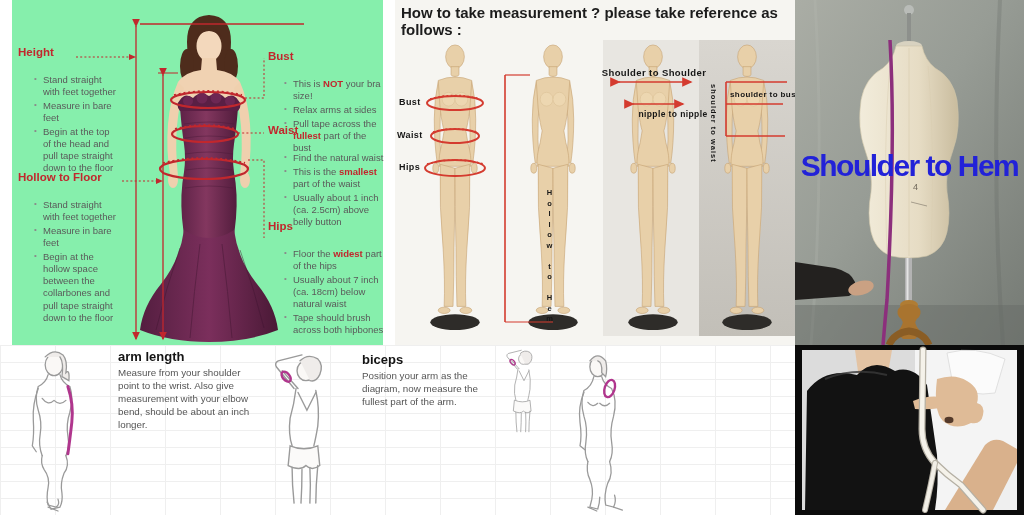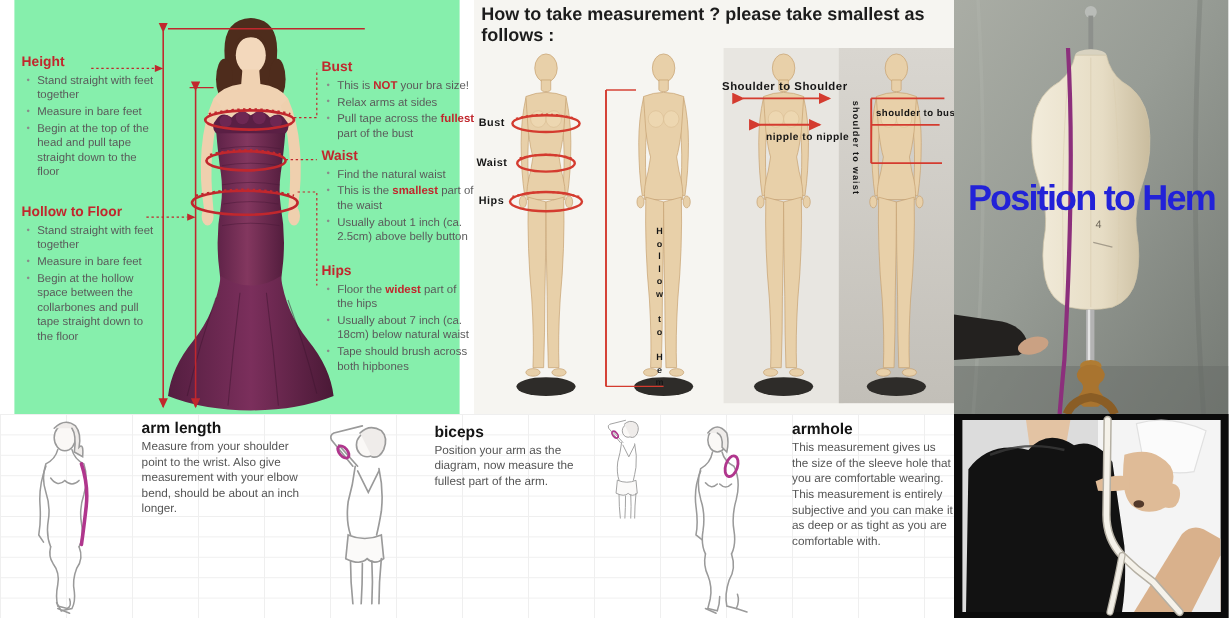--- a/index.html
+++ b/index.html
@@ -1,21 +1,21 @@
 <!DOCTYPE html>
 <html><head>
 <meta charset="utf-8">
 <style>
   html,body{margin:0;padding:0;background:#fff;}
   .canvas{position:relative;width:1024px;height:515px;background:#fff;overflow:hidden;
           font-family:"Liberation Sans",sans-serif;-webkit-font-smoothing:antialiased;}
   .abs{position:absolute;}
   
   .sec-title{margin:0 0 4px 0;font-size:11.5px;font-weight:bold;color:#c1272d;}
-  .bullets{list-style:none;margin:4px;padding:0;font-size:9.5px;line-height:1.27;color:#5a5a5a;}
+  .bullets{list-style:none;margin:16px;padding:0;font-size:9.5px;line-height:1.27;color:#5a5a5a;}
   .bullets li{position:relative;padding-left:9px;margin-bottom:2px;}
   .bullets li::before{content:"•";position:absolute;left:0;top:0;color:#8a8a8a;font-size:8px;}
   .em{color:#c1272d;font-weight:bold;}
   
   .middle{left:395px;top:0;width:400px;height:345px;background:#f6f5f1;}
   .mid-header{left:6px;top:4px;width:390px;font-size:15px;font-weight:600;color:#1c1c1c;}
   .cell{top:40px;height:296px;width:100px;}
   .mid-label{font-weight:bold;font-size:9px;color:#161616;letter-spacing:.4px;white-space:nowrap;}
   .vt-upright{writing-mode:vertical-rl;text-orientation:upright;letter-spacing:1.5px;font-size:7.5px;}
   .vt-side{writing-mode:vertical-rl;font-size:7.5px;letter-spacing:1px;}
@@ -195,21 +195,21 @@
         <ellipse cx="192" cy="169" rx="44" ry="10" stroke-width="2.2"></ellipse>
         <path d="M151,163 Q192,153 233,163" stroke-width="1.8" stroke-dasharray="2,2.8"></path>
         <path d="M233,98 L252,98 L252,58" stroke-width="1" stroke-dasharray="2,2.2"></path>
         <line x1="226" y1="133" x2="252" y2="133" stroke-width="1" stroke-dasharray="2,2.2"></line>
         <path d="M236,160 L252,160 L252,238" stroke-width="1" stroke-dasharray="2,2.2"></path>
       </g>
     </svg>
   </div>
 
   <div class="abs middle">
-    <div class="abs mid-header">How to take measurement ?  please take smallest as follows :</div>
+    <div class="abs mid-header">How to take measurement ?  please take reference as follows :</div>
 
     <div class="abs cell" style="left:10px;background:transparent;">
       <svg width="100" height="296" viewBox="0 0 90 300">
           <use href="#manny"></use>
         </svg>
     </div>
     <div class="abs cell" style="left:108px;background:transparent;">
       <svg width="100" height="296" viewBox="0 0 90 300">
           <use href="#manny"></use>
         </svg>
@@ -275,21 +275,21 @@
       <rect x="110" y="258" width="7" height="50" fill="#b3b3b3"></rect>
         <rect x="111.5" y="258" width="2" height="50" fill="#e4e4e4"></rect>
       <ellipse cx="114" cy="305" rx="9" ry="5" fill="#b07c33"></ellipse>
       <path d="M106,306 Q100,311 104,317 Q110,321 106,327 Q100,333 108,339 L120,339 Q128,333 122,327 Q118,321 124,317 Q128,311 122,306 Q114,302 106,306 Z" fill="#a9742f"></path>
       <path d="M94,345 Q99,333 114,331 Q129,333 134,345" stroke="#8a5d25" stroke-width="7" fill="none"></path>
       <path d="M0,262 L40,268 Q56,272 60,282 Q62,292 54,296 L0,300 Z" fill="#23211f"></path>
       <ellipse cx="66" cy="288" rx="13" ry="7" fill="#caa183" transform="rotate(-15 66 288)"></ellipse>
       <path d="M95,40 C99,110 97,210 92,300 C90,320 89,334 88,345" stroke="#8c2f7c" stroke-width="3.5" fill="none"></path>
       <line x1="116" y1="202" x2="132" y2="206" stroke="#8a8274" stroke-width="1" opacity="0.7"></line>
     </svg>
-    <div class="abs caption-blue">Position to Hem</div>
+    <div class="abs caption-blue">Shoulder to Hem</div>
     <div class="abs form-size">4</div>
   </div>
 
   <div class="abs bottom-row">
 
     <svg class="abs" style="left:2px;top:2px;" width="112" height="166" viewBox="0 0 112 168">
       <g fill="none" stroke="#9a9a9a" stroke-width="1.3" stroke-linecap="round">
         <ellipse cx="52" cy="18" rx="9" ry="11" fill="#faf8f6"></ellipse>
         <path d="M43,10 Q52,1 61,8 Q66,14 64,26 Q68,22 67,34 L60,30 Q62,16 58,10" fill="#efecea"></path>
         <path d="M46,28 Q44,36 36,40 Q32,52 36,64 Q40,76 38,88 Q36,100 40,110"></path>
@@ -326,24 +326,20 @@
         <path d="M40,28 Q42,36 50,40 Q56,52 52,68 Q48,82 50,94 Q52,106 48,114"></path>
         <path d="M26,54 q5,6 10,1 M38,55 q5,5 10,0"></path>
         <path d="M22,44 Q16,58 18,74 Q20,88 18,98 l5,4"></path>
         <path d="M26,114 Q24,124 28,132 Q32,142 30,152 l-2,8 l8,2 q2,-6 2,-12"></path>
         <path d="M48,114 Q52,126 46,136 Q42,148 44,158 l8,2 q3,-6 1,-12"></path>
         <path d="M26,160 l9,4 M52,160 l9,3"></path>
         <ellipse cx="48" cy="40" rx="5" ry="9" transform="rotate(18 48 40)" stroke="#b0368d" stroke-width="2.4"></ellipse>
       </g>
     </svg>
 
-    <div class="abs" style="left:660px;top:5px;width:136px;">
-      <h4 class="block-title">armhole</h4>
-      <p class="block-body">This measurement gives us the size of the sleeve hole that you are comfortable wearing. This measurement is entirely subjective and you can make it as deep or as tight as you are comfortable with.</p>
-    </div>
   </div>
 
   <div class="abs photo-bottom">
     <svg width="229" height="170" viewBox="0 0 229 170">
       <rect width="229" height="170" fill="#0b0b0b"></rect>
       <rect x="7" y="5" width="215" height="160" fill="#dcdcdc"></rect>
       <rect x="120" y="5" width="102" height="160" fill="#f4f4f4"></rect>
       <path d="M60,5 L97,5 L92,34 Q76,40 64,34 Z" fill="#e3c3a3"></path>
       <path d="M12,46 Q30,22 62,30 Q78,12 100,26 Q118,20 132,40 L142,110 Q144,140 140,165 L10,165 Z" fill="#121212"></path>
       <path d="M30,34 Q60,22 92,30" stroke="#3a3a3a" stroke-width="2" fill="none" opacity="0.8"></path>

